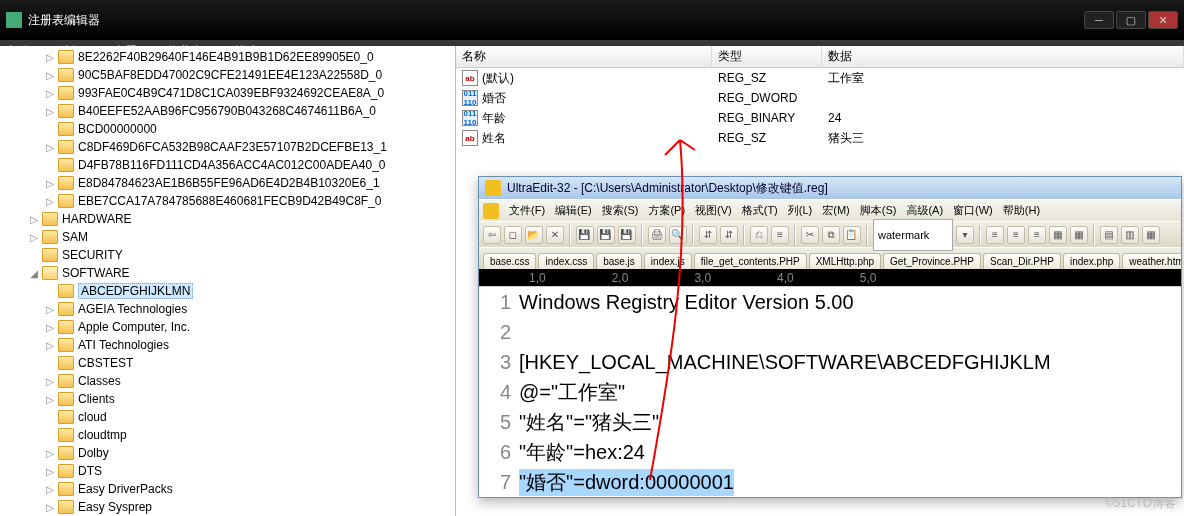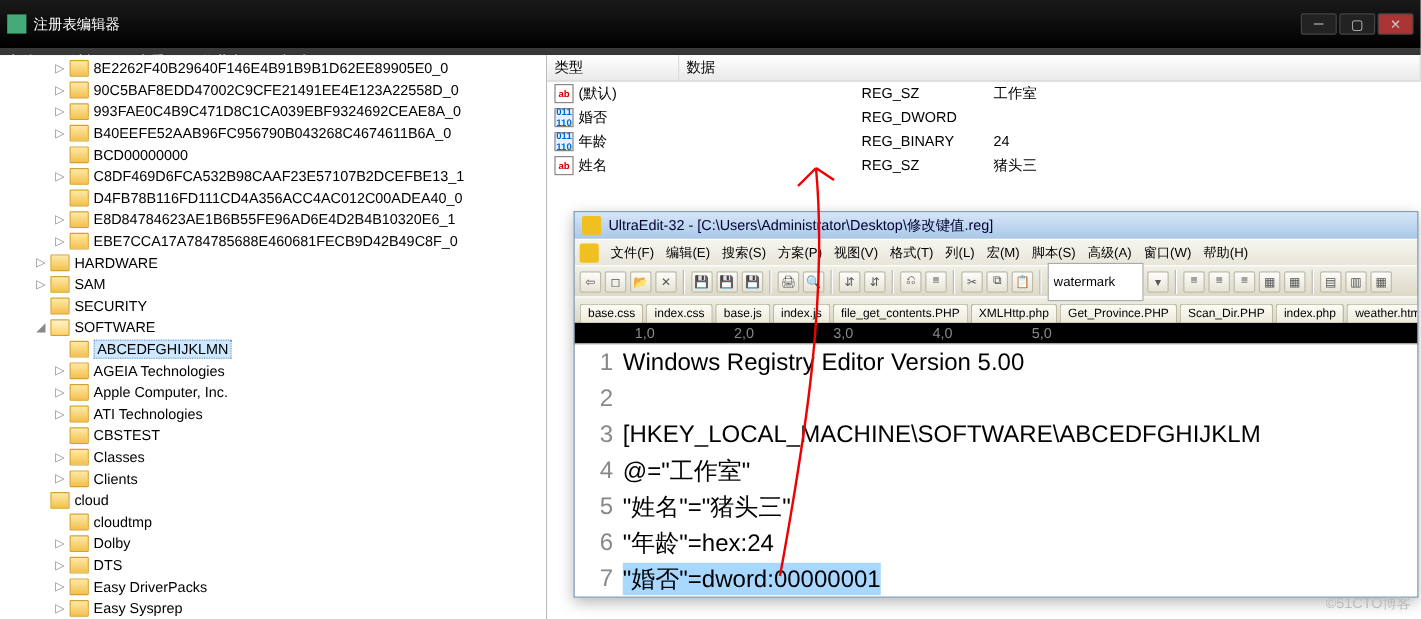--- a/index.html
+++ b/index.html
@@ -175,21 +175,21 @@
           <div class="tree-item" style="padding-left: 44px;">
             <span class="exp">▷</span>
             <span class="folder"></span>
             <span class="label">Classes</span>
           </div>
           <div class="tree-item" style="padding-left: 44px;">
             <span class="exp">▷</span>
             <span class="folder"></span>
             <span class="label">Clients</span>
           </div>
-          <div class="tree-item" style="padding-left: 28px;">
+          <div class="tree-item" style="padding-left: 44px;">
             <span class="exp"></span>
             <span class="folder"></span>
             <span class="label">cloud</span>
           </div>
           <div class="tree-item" style="padding-left: 44px;">
             <span class="exp"></span>
             <span class="folder"></span>
             <span class="label">cloudtmp</span>
           </div>
           <div class="tree-item" style="padding-left: 44px;">
@@ -209,20 +209,21 @@
           </div>
           <div class="tree-item" style="padding-left: 44px;">
             <span class="exp">▷</span>
             <span class="folder"></span>
             <span class="label">Easy Sysprep</span>
           </div>
         </div>
     </div>
     <div class="list-pane">
       <div class="list-header">
+        <div class="col c1">名称</div>
         <div class="col c2">类型</div>
         <div class="col c3">数据</div>
       </div>
       <div id="values">
           <div class="list-row">
             <div class="cell c1">
               <span class="val-icon str">ab</span>
               <span>(默认)</span>
             </div>
             <div class="cell c2">REG_SZ</div>

